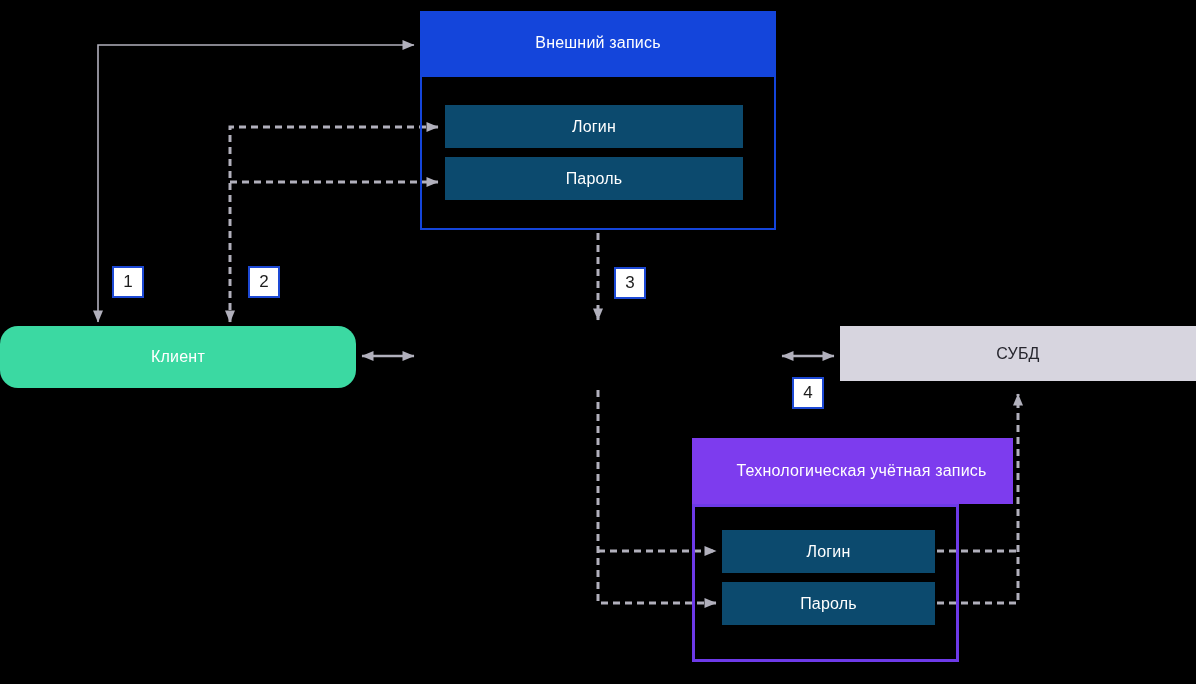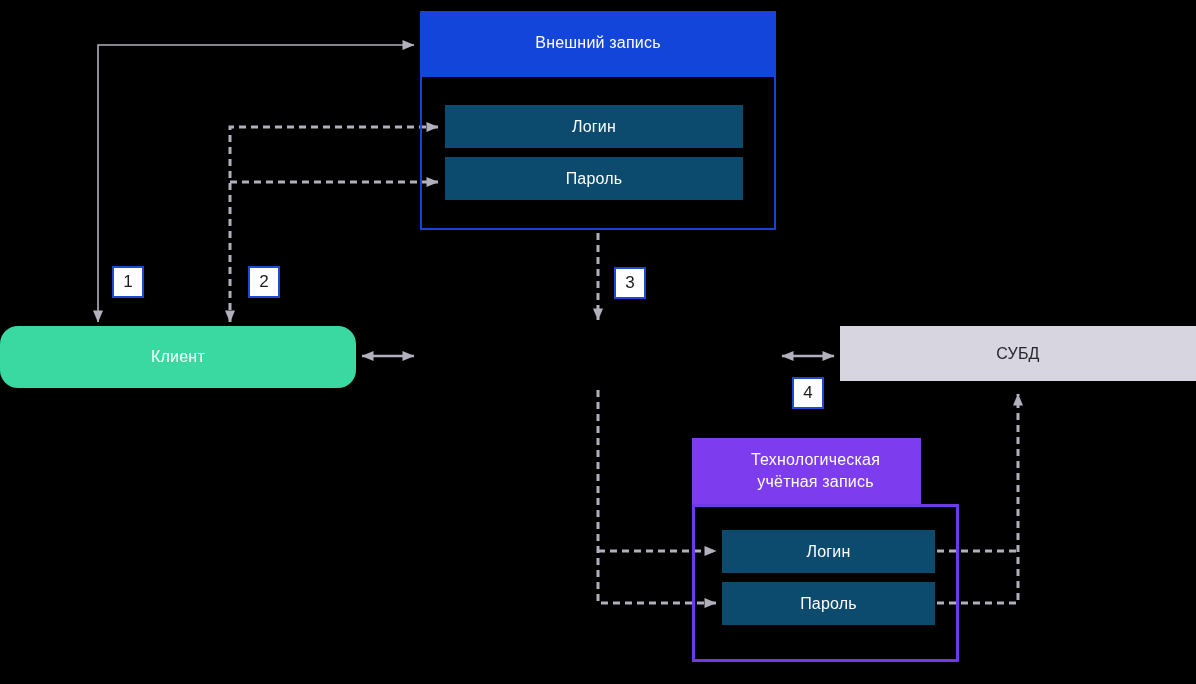--- a/index.html
+++ b/index.html
@@ -51,21 +51,21 @@
   
   .ext-header   { left: 420px; top: 11px;  width: 356px; height: 64px; }
   .ext-group    { left: 420px; top: 75px;  width: 356px; height: 155px; }
   .ext-login    { left: 445px; top: 105px; width: 298px; height: 43px; }
   .ext-password { left: 445px; top: 157px; width: 298px; height: 43px; }
 
   .client       { left: 0px;   top: 326px; width: 356px; height: 62px; border-radius: 18px; }
   .bi-server    { left: 420px; top: 326px; width: 356px; height: 62px; }
   .dbms         { left: 840px; top: 326px; width: 356px; height: 55px; }
 
-  .tech-header   { left: 692px; top: 438px; width: 229px; height: 66px; padding-left: 32px; }
+  .tech-header   { left: 692px; top: 438px; width: 321px; height: 66px; padding-left: 32px; }
   .tech-group    { left: 692px; top: 504px; width: 267px; height: 158px; }
   .tech-login    { left: 722px; top: 530px; width: 213px; height: 43px; }
   .tech-password { left: 722px; top: 582px; width: 213px; height: 43px; }
 
   .step-label {
     position: absolute;
     width: 32px; height: 32px;
     background: #ffffff;
     border: 2px solid #1d49d5;
     color: #1d1d1d;

